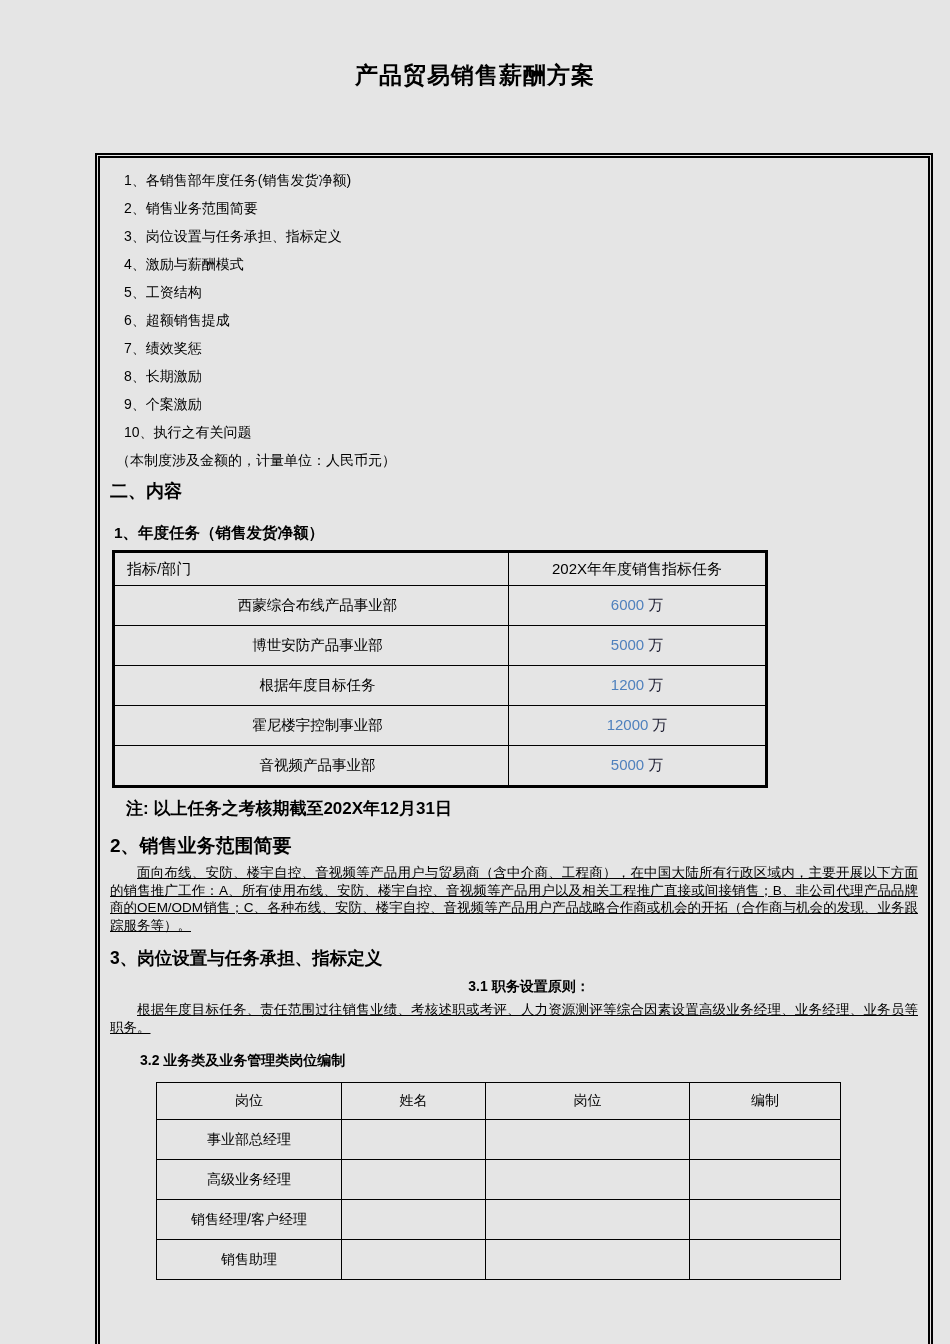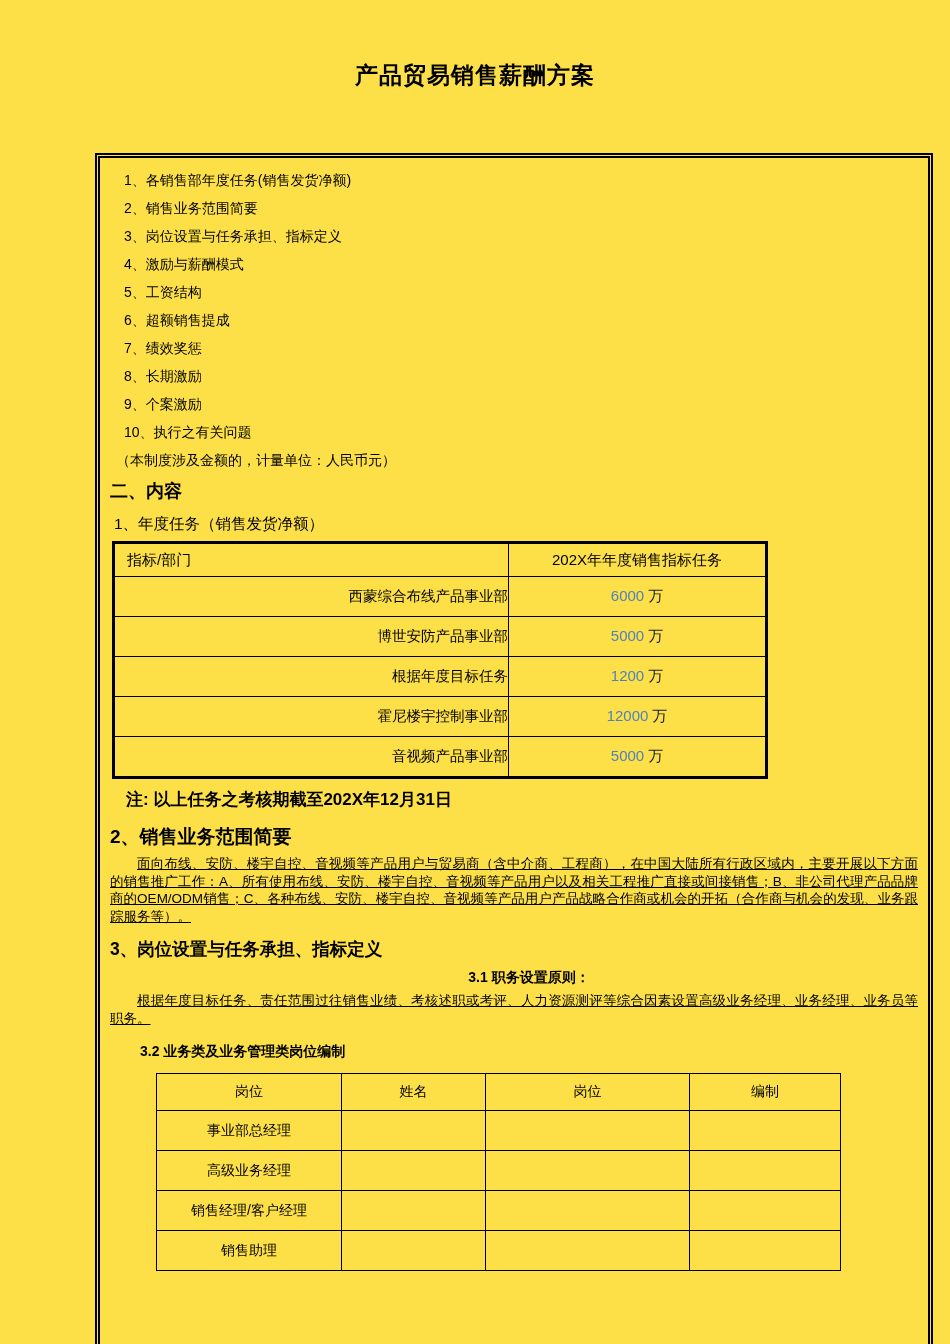--- a/index.html
+++ b/index.html
@@ -1,21 +1,21 @@
 <!DOCTYPE html>
 <html><head>
 <meta charset="utf-8">
 <style>
   html, body { margin: 0; padding: 0; background: #ffffff; }
   .page {
     position: relative;
     width: 950px;
     height: 1344px;
     margin: 0 auto;
-    background: #fde047;
+    background: #e5e5e5;
     overflow: hidden;
     color: #000;
     font-family: "Liberation Sans", "DejaVu Sans", sans-serif;
   }
   .doc-title {
     margin: 0;
     padding-top: 60px;
     text-align: center;
     font-size: 23px;
     font-weight: bold;
@@ -41,43 +41,43 @@
     padding-left: 6px;
   }
   .h-section {
     font-size: 18px;
     font-weight: bold;
     line-height: 26px;
     margin-top: 4px;
   }
   .h-sub1 {
     font-size: 15.5px;
-    font-weight: normal;
+    font-weight: bold;
     line-height: 25px;
-    margin-top: 7px;
+    margin-top: 16px;
     padding-left: 4px;
   }
   table.task-table {
     border-collapse: collapse;
     border: 3px solid #000;
     width: 656px;
     margin: 5px 0 0 2px;
     table-layout: fixed;
   }
   table.task-table th, table.task-table td { border: 1px solid #000; }
   table.task-table th {
     font-weight: normal;
     font-size: 15px;
     height: 30px;
   }
   th.th-dept { text-align: left; padding-left: 12px; width: 380px; }
   th.th-target { text-align: center; }
   td.dept-cell {
     font-size: 14.5px;
-    text-align: right;
+    text-align: center;
     padding: 10px 0 10px 12px;
   }
   td.value-cell {
     text-align: center;
     font-size: 15px;
     padding: 10px 0;
   }
   .amount { color: #4F81BD; }
   .unit { color: #1a1a2e; margin-left: 4px; }
   .task-note {

